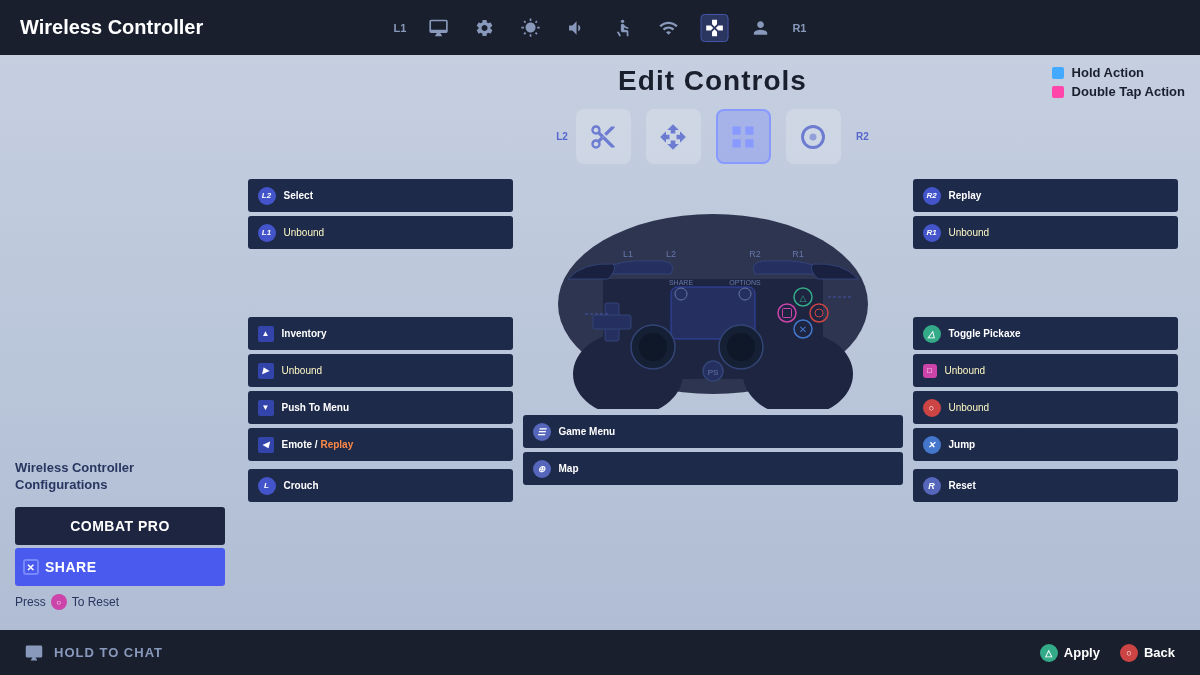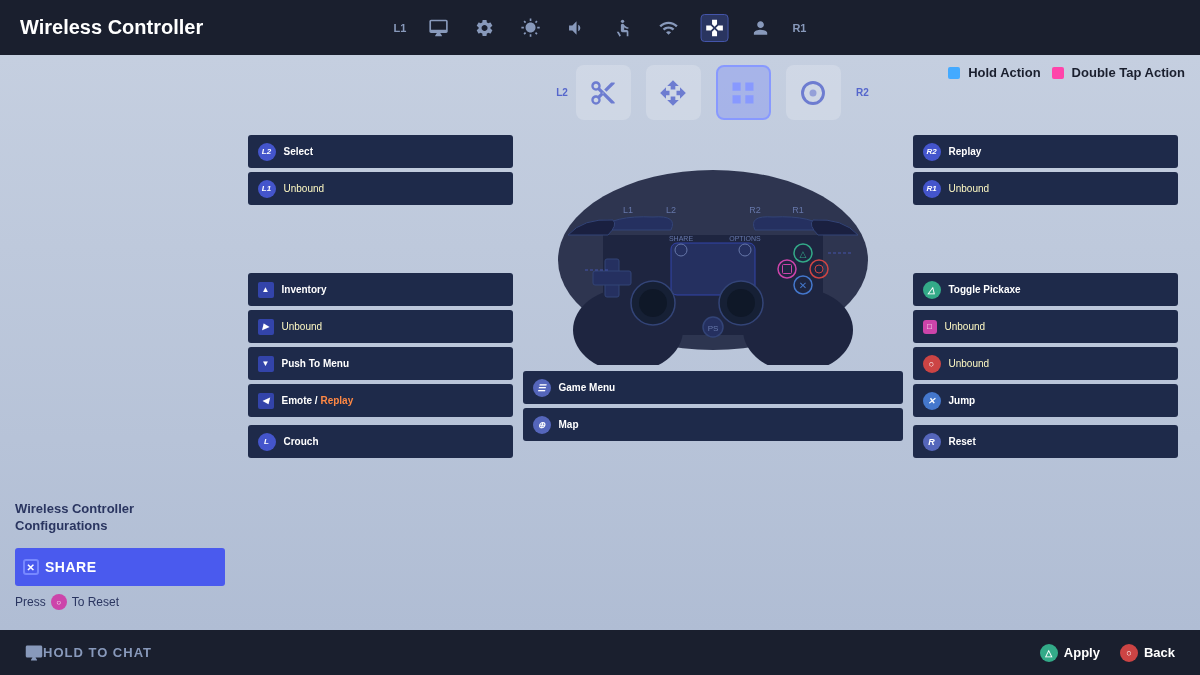--- a/index.html
+++ b/index.html
@@ -226,22 +226,22 @@
     }
     .action-btn .btn-label.unbound { font-weight: normal; color: #fef9c3; }
     .action-btn .highlight { color: #ff8844; }
 
     
     .legend {
       position: absolute;
       top: 10px;
       right: 15px;
       display: flex;
-      flex-direction: row;
-      gap: 11px;
+      flex-direction: column;
+      gap: 4px;
     }
     .legend-item {
       display: flex;
       align-items: center;
       gap: 8px;
       font-size: 13px;
       font-weight: bold;
       color: #1a1f2e;
     }
     .legend-dot {
@@ -257,21 +257,21 @@
       width: 100%;
       height: 45px;
       background: #1a1f2e;
       display: flex;
       align-items: center;
       padding: 0 25px;
     }
     .bottom-chat {
       display: flex;
       align-items: center;
-      gap: 0;
+      gap: 11px;
       color: #8899bb;
       font-size: 13px;
       font-weight: bold;
       letter-spacing: 1px;
     }
     .bottom-right-actions {
       margin-left: auto;
       display: flex;
       align-items: center;
       gap: 20px;
@@ -389,20 +389,23 @@
         </svg>
     </div>
     <span class="badge-l1">R1</span>
   </div>
 </div>
 
 <div class="main-content">
 
   <div class="sidebar">
     <div class="sidebar-title">Wireless Controller<br>Configurations</div>
+    <div class="sidebar-item normal">
+      <span>COMBAT PRO</span>
+    </div>
     <div class="sidebar-item active">
       <span class="x-badge">✕</span>
       <span>SHARE</span>
     </div>
     <div class="press-reset">
       <span>Press</span>
       <span class="sq-btn">○</span>
       <span>To Reset</span>
     </div>
   </div>
@@ -413,20 +416,21 @@
       <div class="legend-item">
         <span class="legend-dot blue"></span>
         <span>Hold Action</span>
       </div>
       <div class="legend-item">
         <span class="legend-dot pink"></span>
         <span>Double Tap Action</span>
       </div>
     </div>
 
+    <div class="page-title">Edit Controls</div>
 
     <div class="controller-tabs">
 
       <div style="display:flex;align-items:center;gap:8px;">
         <span style="color:#5566cc;font-size:10px;font-weight:bold;">L2</span>
         <div class="ctrl-tab">
           <svg viewBox="0 0 24 24">
               <path d="M9.64 7.64c.23-.5.36-1.05.36-1.64 0-2.21-1.79-4-4-4S2 3.79 2 6s1.79 4 4 4c.59 0 1.14-.13 1.64-.36L10 12l-2.36 2.36C7.14 14.13 6.59 14 6 14c-2.21 0-4 1.79-4 4s1.79 4 4 4 4-1.79 4-4c0-.59-.13-1.14-.36-1.64L12 14l7 7h3v-1L9.64 7.64zM6 8c-1.1 0-2-.89-2-2s.9-2 2-2 2 .9 2 2-.9 2-2 2zm0 12c-1.1 0-2-.89-2-2s.9-2 2-2 2 .9 2 2-.9 2-2 2zm6-7.5c-.28 0-.5-.22-.5-.5s.22-.5.5-.5.5.22.5.5-.22.5-.5.5zM19 3l-6 6 2 2 7-7V3z"></path>
             </svg>
         </div>

